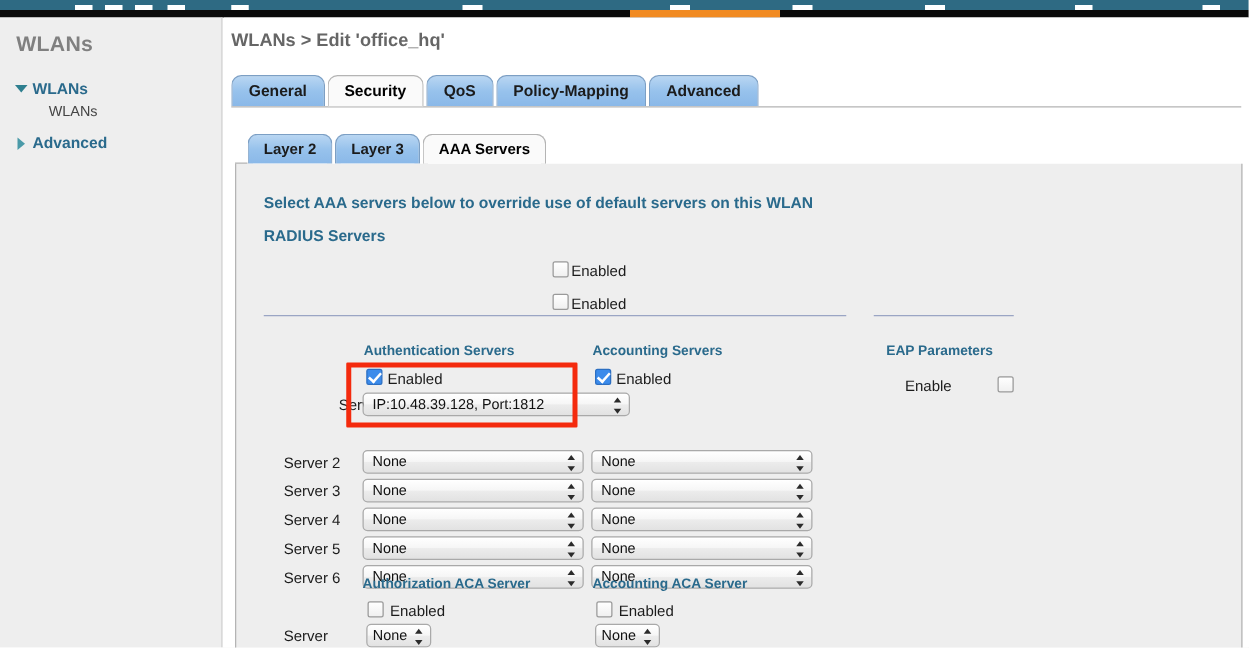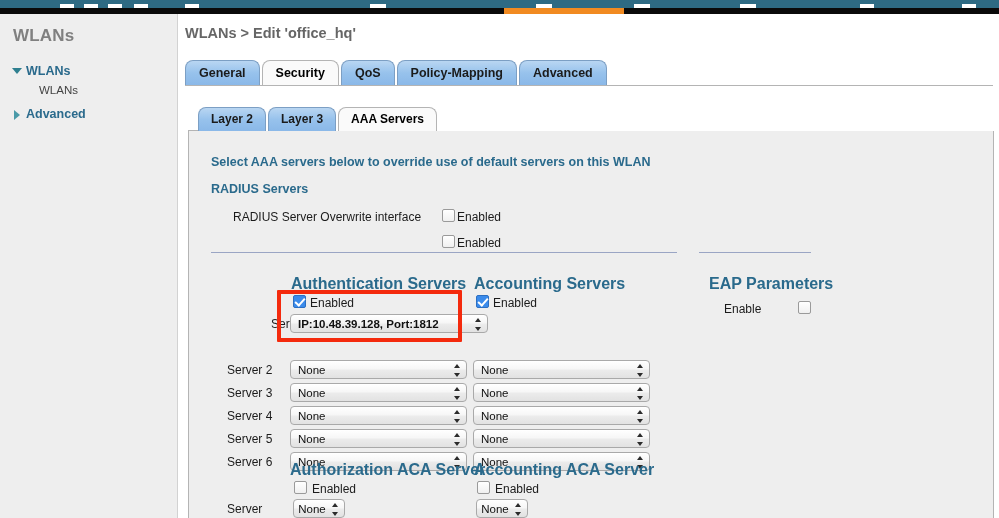--- a/index.html
+++ b/index.html
@@ -140,21 +140,21 @@
     white-space: nowrap;
   }
 
   .lbl {
     position: absolute;
     font-size: 12px; color: #1b1b1b;
     white-space: nowrap;
   }
   .col-hdr {
     position: absolute;
-    font-size: 16px; font-weight: bold; color: #2a6a8c;
+    font-size: 11px; font-weight: bold; color: #2a6a8c;
     white-space: nowrap;
   }
 
   
   .cb {
     position: absolute;
     width: 13px; height: 13px;
     border: 1px solid #9a9a9a;
     border-radius: 2px;
     background: linear-gradient(to bottom, #ffffff, #f0f0f0);
@@ -290,41 +290,40 @@
       <div class="tab sm">Layer 3</div>
       <div class="tab sm active">AAA Servers</div>
     </div>
     <div class="panel-top-left"></div>
 
     <div class="panel">
 
       <div class="hdr-lead">Select AAA servers below to override use of default servers on this WLAN</div>
       <div class="hdr-section">RADIUS Servers</div>
 
-      <div class="lbl" style="left:44px; top:79px;">RADIUS Server Overwrite interface</div>
       <div class="cb" style="left:253px; top:78px;"></div>
       <div class="cb-txt" style="left:268px; top:79px;">Enabled</div>
 
       <div class="cb" style="left:253px; top:104px;"></div>
       <div class="cb-txt" style="left:268px; top:105px;">Enabled</div>
 
       <div class="divider" style="left:22px; top:121px; width:466px;"></div>
       <div class="divider" style="left:510px; top:121px; width:112px;"></div>
 
       <div class="col-hdr" style="left:102px; top:144px;">Authentication Servers</div>
       <div class="col-hdr" style="left:285px; top:144px;">Accounting Servers</div>
 
       <div class="cb on" style="left:104px; top:164px;"></div>
       <div class="cb-txt" style="left:121px; top:165px;">Enabled</div>
 
       <div class="cb on" style="left:287px; top:164px;"></div>
       <div class="cb-txt" style="left:304px; top:165px;">Enabled</div>
 
       <div class="lbl" style="left:38px; top:186px;margin-left:44px;">Server 1</div>
-      <div class="sel" style="left:101px; top:183px; width:198px;font-weight:bold;">
+      <div class="sel" style="left:101px; top:183px; width:214px;">
         <div class="sel-txt">IP:10.48.39.128, Port:1812</div>
         <div class="arrows"></div>
       </div>
 
       <div class="lbl" style="left:38px; top:232px;">Server 2</div>
       <div class="sel" style="left:101px; top:229px; width:177px;">
         <div class="sel-txt">None</div>
         <div class="arrows"></div>
       </div>
       <div class="sel" style="left:284px; top:229px; width:177px;">

